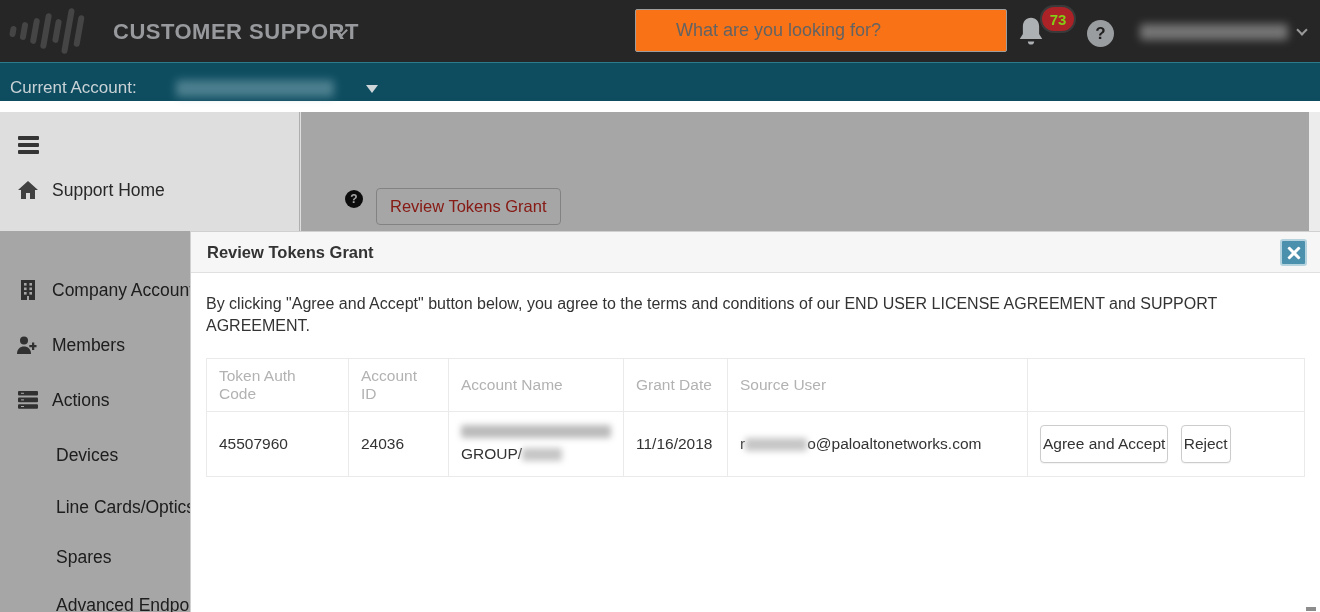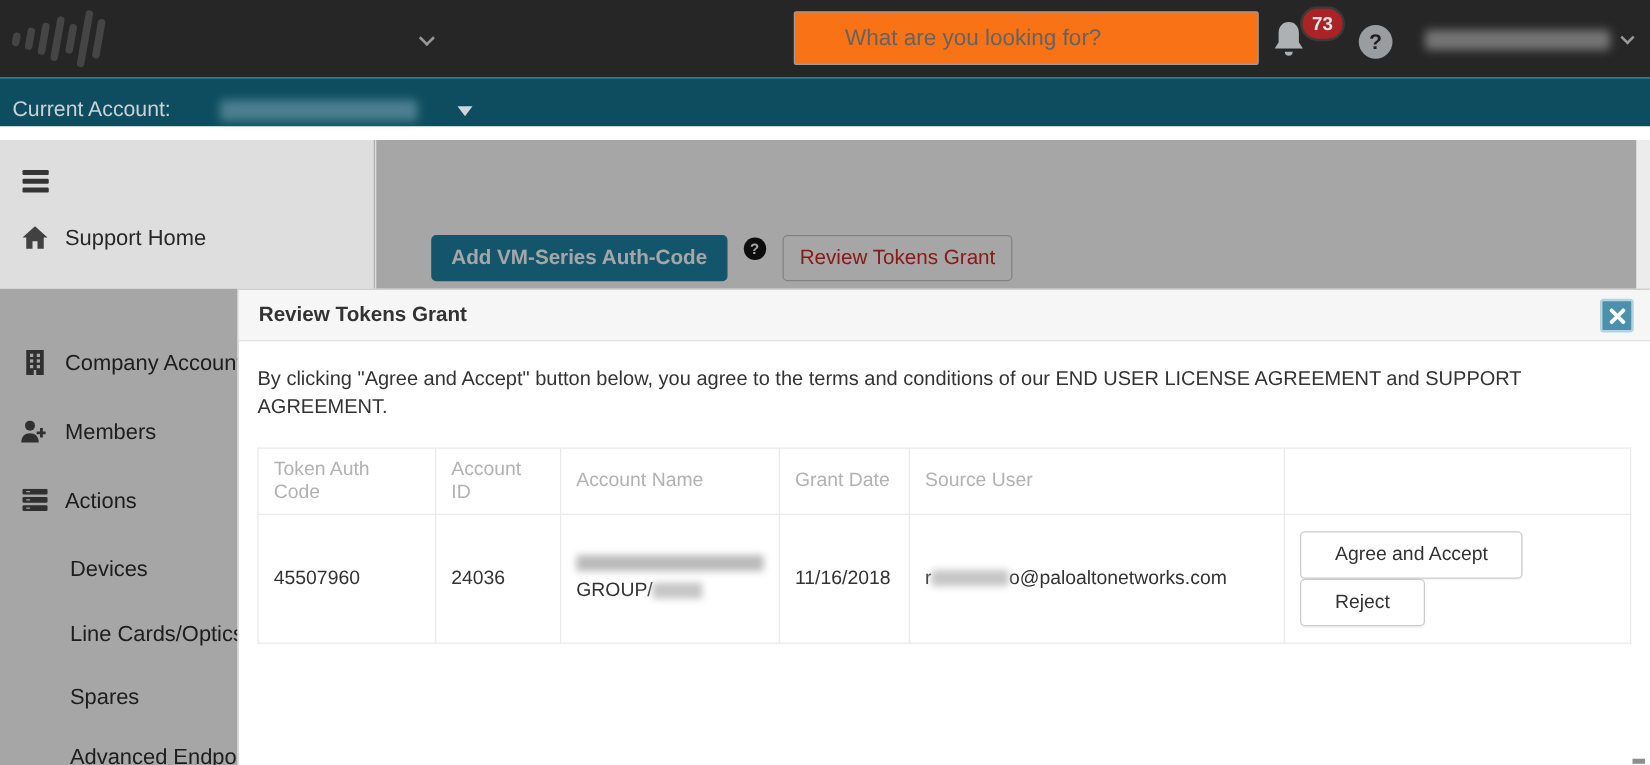--- a/index.html
+++ b/index.html
@@ -10,21 +10,21 @@
   
   .hdr { position:absolute; left:0; top:0; width:100%; height:62px; background:#262626; z-index:3; }
   .logo { position:absolute; left:10px; top:0; height:62px; display:flex; align-items:center; gap:5px; }
   .logo i { display:block; width:6px; border-radius:3px; background:#454545; transform:rotate(10deg); }
   .hdr-title { position:absolute; left:113px; top:19px; font-size:22px; font-weight:bold; color:#97999c; letter-spacing:0.5px; white-space:nowrap; z-index:2; }
   .chev { display:inline-block; width:9px; height:9px; border-right:2px solid #97999c; border-bottom:2px solid #97999c; transform:rotate(45deg); }
   .hdr-chev { position:absolute; left:337px; top:26px; }
   .search { position:absolute; left:635px; top:9px; width:372px; height:43px; background:#f97316; border:1px solid #9d9d9d; border-radius:2px; font-size:18px; color:#3c3c3c; padding-left:40px; font-family:"Liberation Sans",sans-serif; }
   .search::placeholder { color:#636363; opacity:1; }
   .bell { position:absolute; left:1016px; top:15px; }
-  .badge { position:absolute; left:1040px; top:5px; min-width:36px; height:28px; border-radius:14px; background:#ab2227; border:2px solid #3a3a3a; color:#e5e5e5; font-size:15px; font-weight:bold; display:flex; align-items:center; justify-content:center; }
+  .badge { position:absolute; left:1040px; top:5px; min-width:36px; height:28px; border-radius:14px; background:#ab2227; border:2px solid #3a3a3a; color:#84cc16; font-size:15px; font-weight:bold; display:flex; align-items:center; justify-content:center; }
   .help { position:absolute; left:1087px; top:20px; width:27px; height:27px; border-radius:50%; background:#9a9da0; color:#1f1f1f; font-weight:bold; font-size:17px; display:flex; align-items:center; justify-content:center; }
   .ublob { position:absolute; left:1140px; top:24px; width:148px; height:16px; background:#757575; border-radius:3px; filter:blur(4px); }
   .hdr-user-chev { position:absolute; left:1298px; top:26px; width:8px; height:8px; border-right:2px solid #9a9a9a; border-bottom:2px solid #9a9a9a; transform:rotate(45deg); }
 
   
   .teal { position:absolute; left:0; top:62px; width:100%; height:39px; background:#0e4d60; border-top:1px solid #2c7a8e; z-index:3; }
   .teal-label { position:absolute; left:10px; top:15px; font-size:17px; color:#c9d2d6; }
   .teal-blob { position:absolute; left:176px; top:17px; width:158px; height:17px; background:#7fa9b5; opacity:0.55; border-radius:3px; filter:blur(4px); }
   .teal-caret { position:absolute; left:366px; top:22px; width:0; height:0; border-left:6px solid transparent; border-right:6px solid transparent; border-top:8px solid #cfd6d9; }
 
@@ -62,41 +62,42 @@
   .mclose::before { transform:translate(-50%,-50%) rotate(45deg); }
   .mclose::after  { transform:translate(-50%,-50%) rotate(-45deg); }
   .mbody { position:absolute; left:0; top:41px; right:0; bottom:0; padding:20px 15px; }
   .mpara { width:1102px; font-size:16px; line-height:21.5px; color:#333; margin-bottom:22px; }
   table.grant { width:100%; border-collapse:collapse; border:1px solid #e0e0e0; }
   table.grant th { text-align:left; font-weight:400; color:#b2b2b2; font-size:15.5px; padding:8px 12px; border:1px solid #eaeaea; }
   table.grant td { font-size:15.5px; color:#333; padding:13px 12px; border:1px solid #eaeaea; vertical-align:middle; }
   .c1{width:142px}.c2{width:100px}.c3{width:152px}.c4{width:104px}.c5{width:300px}
   .blurline { display:block; width:150px; height:13px; background:#bbb; border-radius:2px; filter:blur(3px); margin-bottom:7px; }
   .blurchip { display:inline-block; height:13px; background:#c6c6c6; border-radius:2px; filter:blur(3px); vertical-align:middle; }
-  .tbtn { background:#fff; border:1px solid #ccc; border-radius:4px; font-size:15.5px; color:#333; padding:9px 27px; margin-right:8px; cursor:pointer; white-space:nowrap; box-shadow:0 1px 1px rgba(0,0,0,0.05); font-family:inherit; }
+  .tbtn { background:#fff; border:1px solid #ccc; border-radius:4px; font-size:15.5px; color:#333; padding:9px 2px; margin-right:8px; cursor:pointer; white-space:nowrap; box-shadow:0 1px 1px rgba(0,0,0,0.05); font-family:inherit; }
 
   .corner-dash { position:absolute; left:1306px; top:607px; width:10px; height:4px; background:#8d8d8d; z-index:12; }
 
   svg .fg { fill:#4b4b4b; }
 </style>
 </head>
 <body>
 
 <div id="page">
 
   <div class="hdr">
     <div class="logo">
       <i style="height:11px"></i>
         <i style="height:18px"></i>
         <i style="height:26px"></i>
       <i style="height:36px"></i>
         <i style="height:24px"></i>
         <i style="height:46px"></i>
         <i style="height:32px"></i>
     </div>
+    <div class="hdr-title">CUSTOMER SUPPORT</div>
     <span class="chev hdr-chev"></span>
     <input class="search" placeholder="What are you looking for?" style="">
     <div class="bell">
       <svg width="30" height="34" viewBox="0 0 24 27">
         <path fill="#aeb1b3" d="M12 2c-4 0-6.5 3-6.5 7v6l-2.5 4h18l-2.5-4V9c0-4-2.5-7-6.5-7z"></path>
         <path fill="#aeb1b3" d="M9.5 21a2.5 2.5 0 0 0 5 0z"></path>
       </svg>
     </div>
     <div class="badge">73</div>
     <div class="help">?</div>
@@ -182,21 +183,20 @@
     <div class="subitem" style="top:432px">
       <span>Spares</span>
     </div>
     <div class="subitem" style="top:480px">
       <span>Advanced Endpoi</span>
     </div>
   </div>
 
   <div class="main">
     <div class="toolbar">
-      <button class="btn-teal">Add VM-Series Auth-Code</button>
       <span class="qmark">?</span>
       <button class="btn-wht btn-red">Review Tokens Grant</button>
     </div>
   </div>
 
   <div class="ov-main"></div>
   <div class="ov-side-lt"></div>
   <div class="ov-side-dk"></div>
   <div class="scrollstrip"></div>
 

